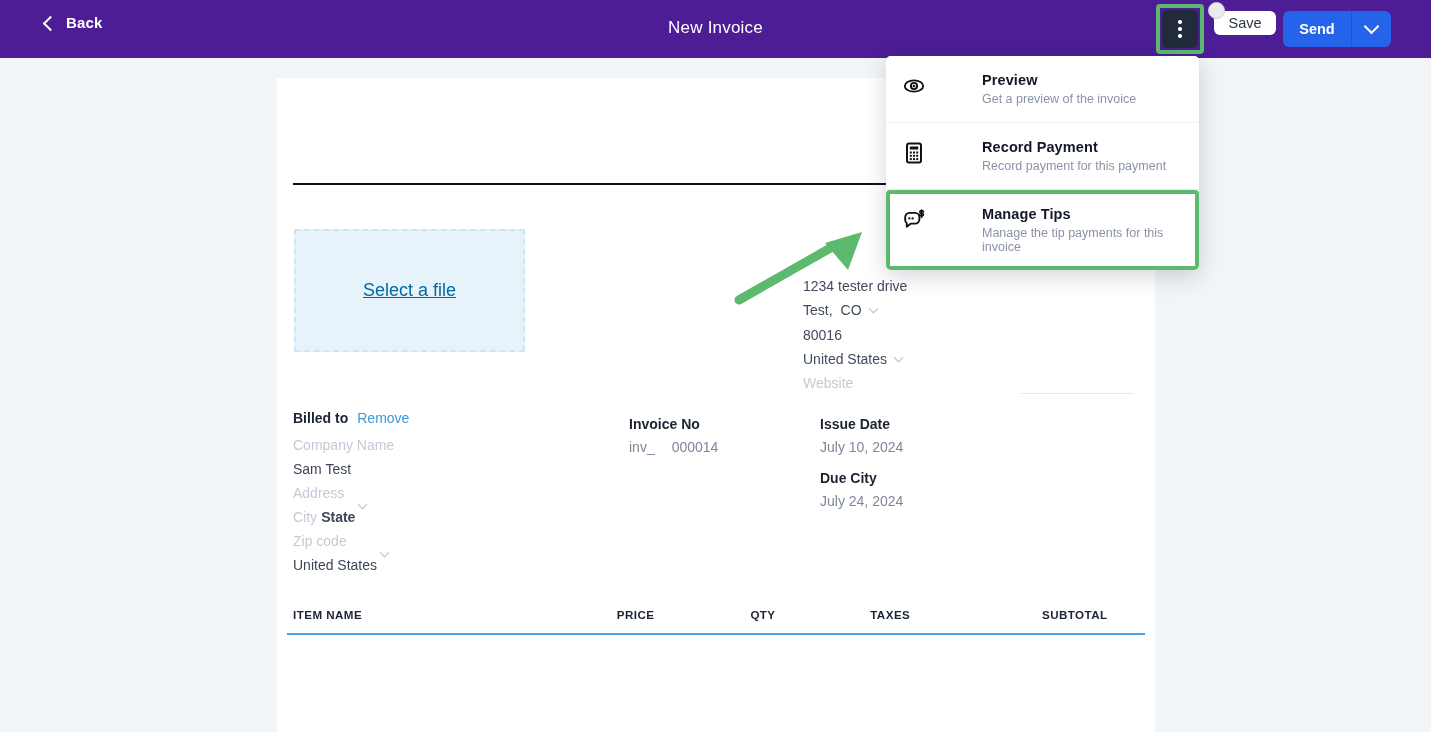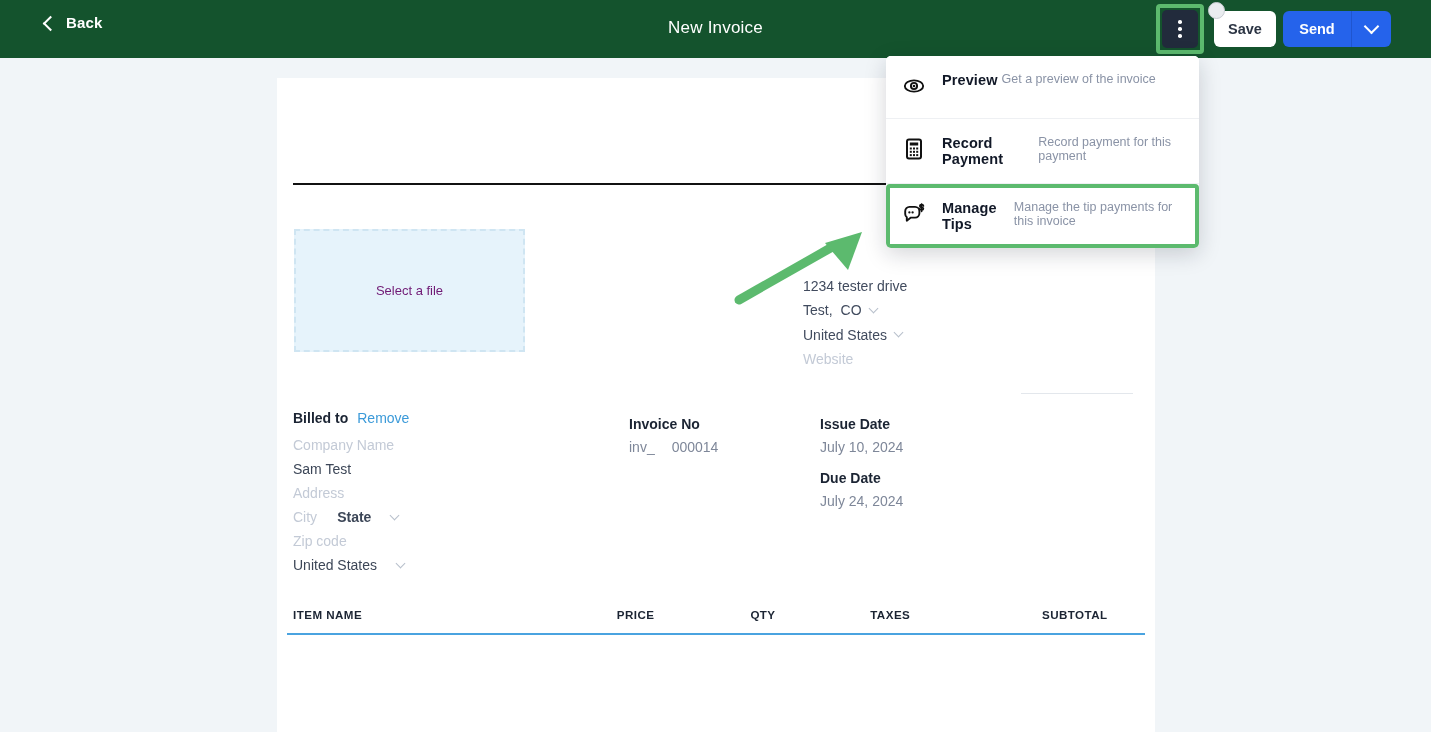--- a/index.html
+++ b/index.html
@@ -9,21 +9,21 @@
     overflow: hidden;
     font-family: "Liberation Sans", sans-serif;
     background: #f1f5f8;
   }
 
   
   .topbar {
     position: absolute;
     top: 0; left: 0;
     width: 1431px; height: 58px;
-    background: #14532d;
+    background: #4c1d95;
     z-index: 40;
   }
   .back-btn {
     position: absolute;
     left: 45px; top: 14px;
     display: flex; align-items: center; gap: 10px;
     color: #ffffff;
     cursor: pointer;
   }
   .back-chevron {
@@ -73,25 +73,25 @@
     width: 17px; height: 17px;
     border-radius: 50%;
     background: #e9ecef;
     border: 1px solid #c8ccd2;
     z-index: 60;
   }
 
   .save-btn {
     position: absolute;
     left: 1214px; top: 11px;
-    width: 62px; height: 36px;
+    width: 62px; height: 24px;
     background: #ffffff;
     border-radius: 6px;
     color: #2b3443;
-    font-size: 14.5px; font-weight: bold;
+    font-size: 14.5px; font-weight: normal;
     display: flex; align-items: center; justify-content: center;
     cursor: pointer;
     z-index: 45;
   }
   .send-group {
     position: absolute;
     left: 1283px; top: 11px;
     height: 36px;
     display: flex;
     border-radius: 6px;
@@ -141,21 +141,21 @@
     cursor: pointer;
     background: #ffffff;
   }
   .menu-item:last-child { border-bottom: none; }
   .menu-item.highlighted {
     border: 4px solid #5cba6e;
     border-radius: 4px;
     padding: 12px 10px 12px 12px;
   }
   .menu-icon { width: 26px; flex: 0 0 26px; padding-top: 2px; }
-  .menu-texts { display: flex; flex-direction: row; gap: 4px; }
+  .menu-texts { display: flex; flex-direction: column; gap: 4px; margin-left: 40px; }
   .menu-title { font-size: 14.5px; font-weight: bold; color: #111827; letter-spacing: .1px; }
   .menu-sub { font-size: 12.5px; color: #8a93a6; }
 
   
   .card {
     position: absolute;
     left: 277px; top: 78px;
     width: 878px; height: 680px;
     background: #ffffff;
     z-index: 10;
@@ -169,21 +169,21 @@
 
   .dropzone {
     position: absolute;
     left: 17px; top: 151px;
     width: 231px; height: 123px;
     background: #e6f3fb;
     border: 2px dashed #cfe5f2;
     display: flex; align-items: center; justify-content: center;
     cursor: pointer;
   }
-  .dropzone span { color: #701a75; font-size: 13px; }
+  .dropzone span { color: #0369a1; font-size: 18px; text-decoration: underline; }
 
   
   .addr-right {
     position: absolute;
     right: 22px; top: 196px;
     width: 330px;
     text-align: right;
     color: #414b5e;
     font-size: 14px;
     line-height: 24.3px;
@@ -210,21 +210,21 @@
     left: 16px; top: 328px;
     width: 280px;
     font-size: 14px;
     line-height: 24px;
     color: #3c4657;
   }
   .billed-head { display: flex; gap: 9px; align-items: baseline; margin-bottom: 3px; }
   .billed-head .lbl { font-weight: bold; color: #1b2433; font-size: 14px; }
   .billed-head .remove { color: #3b9ad9; font-size: 14px; cursor: pointer; }
   .ph { color: #c3cad6; }
-  .citystate { display: flex; align-items: center; gap: 20px; }
+  .citystate { display: flex; gap: 4px; }
   .citystate .st { font-weight: bold; color: #3c4657; }
 
   
   .invno { position: absolute; left: 352px; top: 335px; font-size: 14px; line-height: 23px; }
   .invno .h { font-weight: bold; color: #1b2433; }
   .invno .v { color: #7e8799; display: flex; gap: 17px; }
   .dates { position: absolute; left: 543px; top: 335px; font-size: 14px; line-height: 23px; }
   .dates .h { font-weight: bold; color: #1b2433; }
   .dates .v { color: #7e8799; margin-bottom: 8px; }
 
@@ -298,20 +298,23 @@
   <div class="addr-right">
     <div class="row">
       <span>1234 tester drive</span>
     </div>
     <div class="row">
       <span>Test,</span>
       <span>CO</span>
       <span class="mini-caret"></span>
     </div>
     <div class="row">
+      <span>80016</span>
+    </div>
+    <div class="row">
       <span>United States</span>
       <span class="mini-caret"></span>
     </div>
     <div class="row">
       <span class="ph">Website</span>
     </div>
   </div>
   <div class="website-rule"></div>
 
   <div class="billed">
@@ -338,21 +341,21 @@
     <div class="h">Invoice No</div>
     <div class="v">
       <span>inv_</span>
       <span>000014</span>
     </div>
   </div>
 
   <div class="dates">
     <div class="h">Issue Date</div>
     <div class="v">July 10, 2024</div>
-    <div class="h">Due Date</div>
+    <div class="h">Due City</div>
     <div class="v">July 24, 2024</div>
   </div>
 
   <div class="items">
     <div class="items-head">
       <div class="c-name">ITEM NAME</div>
       <div class="c-price">PRICE</div>
       <div class="c-qty">QTY</div>
       <div class="c-tax">TAXES</div>
       <div class="c-sub">SUBTOTAL</div>

